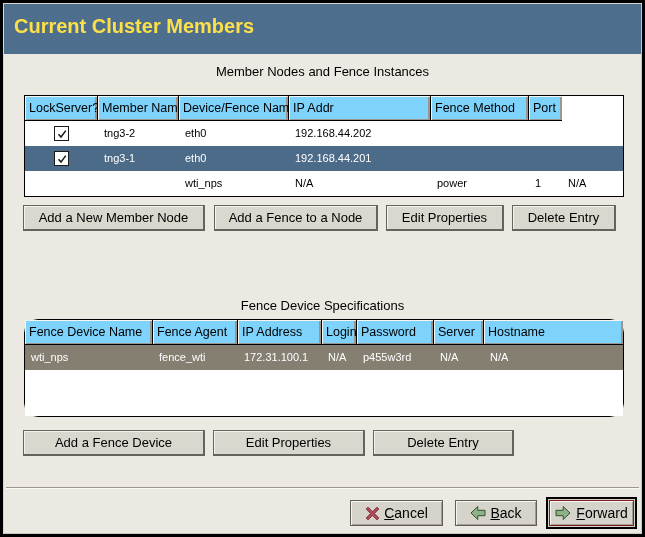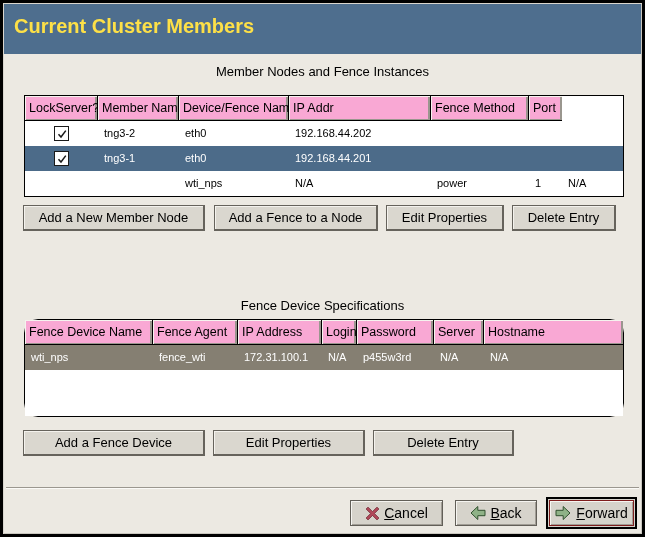--- a/index.html
+++ b/index.html
@@ -15,21 +15,21 @@
   .section-label { position:absolute; left:0; width:645px; text-align:center; font-size:13px; }
   .label1 { top:64px; }
   .label2 { top:298px; }
 
   .table { position:absolute; left:24px; width:600px; border:1px solid #000;
            background:#fff; box-sizing:border-box; }
   .table1 { top:95px; height:102px; }
   .table2 { top:319px; height:98px;border-radius:14px; }
 
   .thead { display:flex; height:25px; }
-  .th { box-sizing:border-box; height:25px; background:#f9a8d4;
+  .th { box-sizing:border-box; height:25px; background:#7dd3fc;
         border-right:1px solid #000; border-bottom:1px solid #000;
         box-shadow: inset 1px 1px 0 #f5f3ee, inset -2px -1px 0 #9a968e;
         font-size:12.5px; line-height:24px; padding-left:4px;
         white-space:nowrap; overflow:hidden; }
   .th:last-child { border-right:none; }
 
   .tr { display:flex; height:25px; }
   .td { box-sizing:border-box; font-size:11px; line-height:25px; padding-left:6px;
         white-space:nowrap; }
   .td.center { display:flex; align-items:center; justify-content:center; padding-left:0; }

